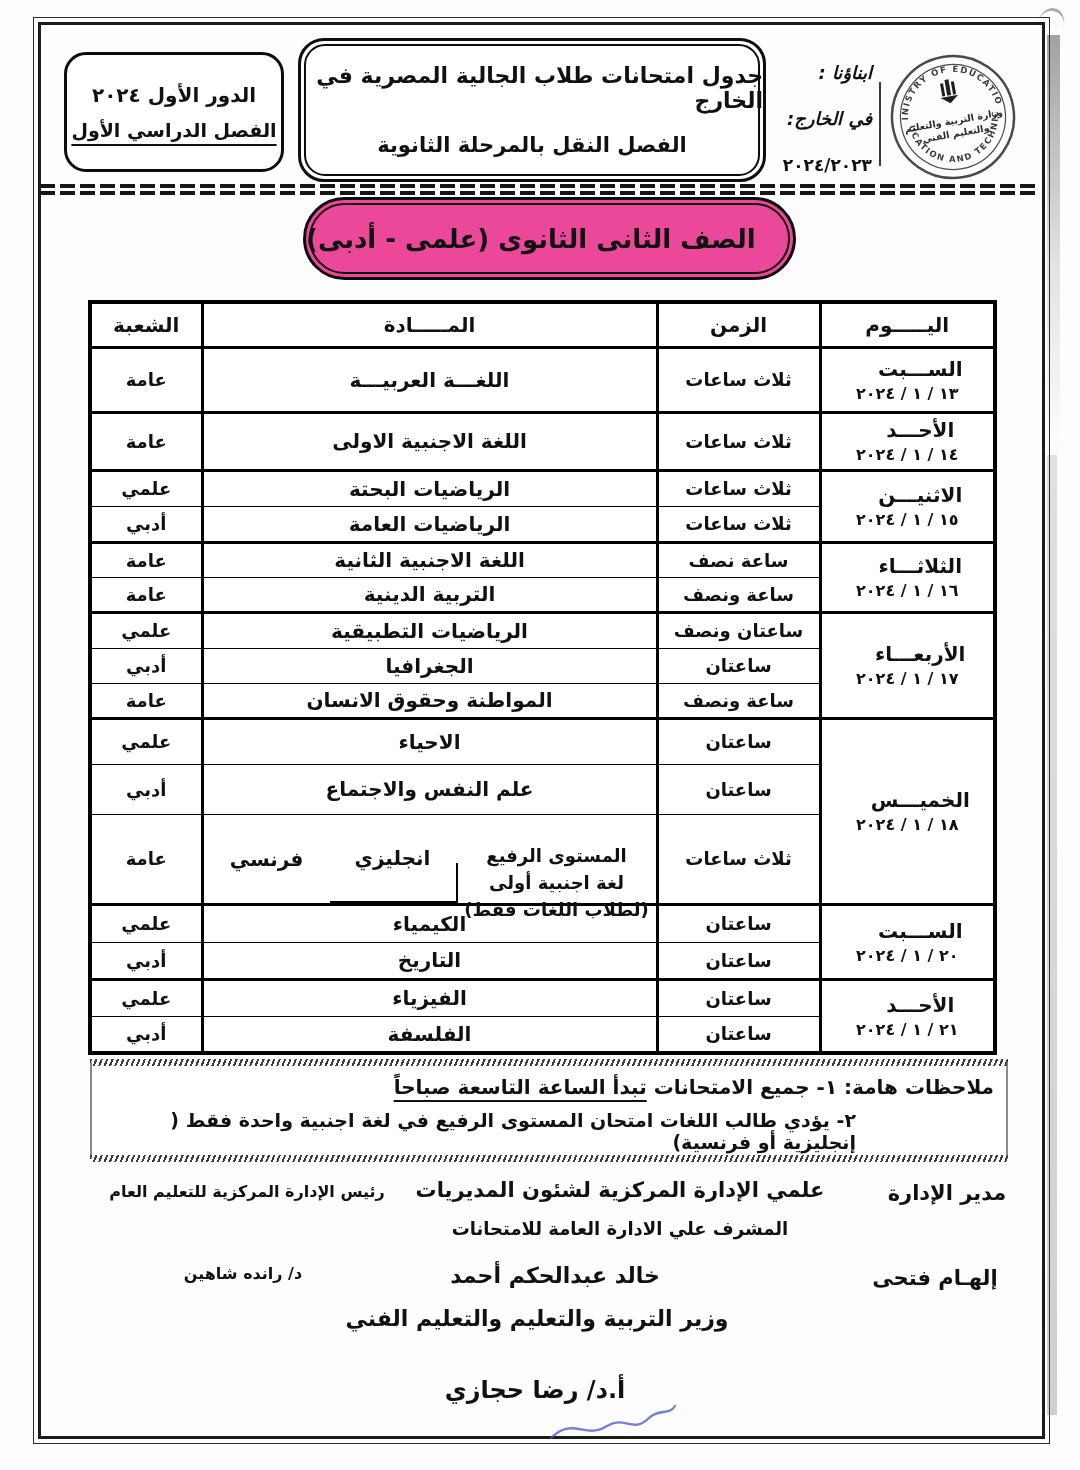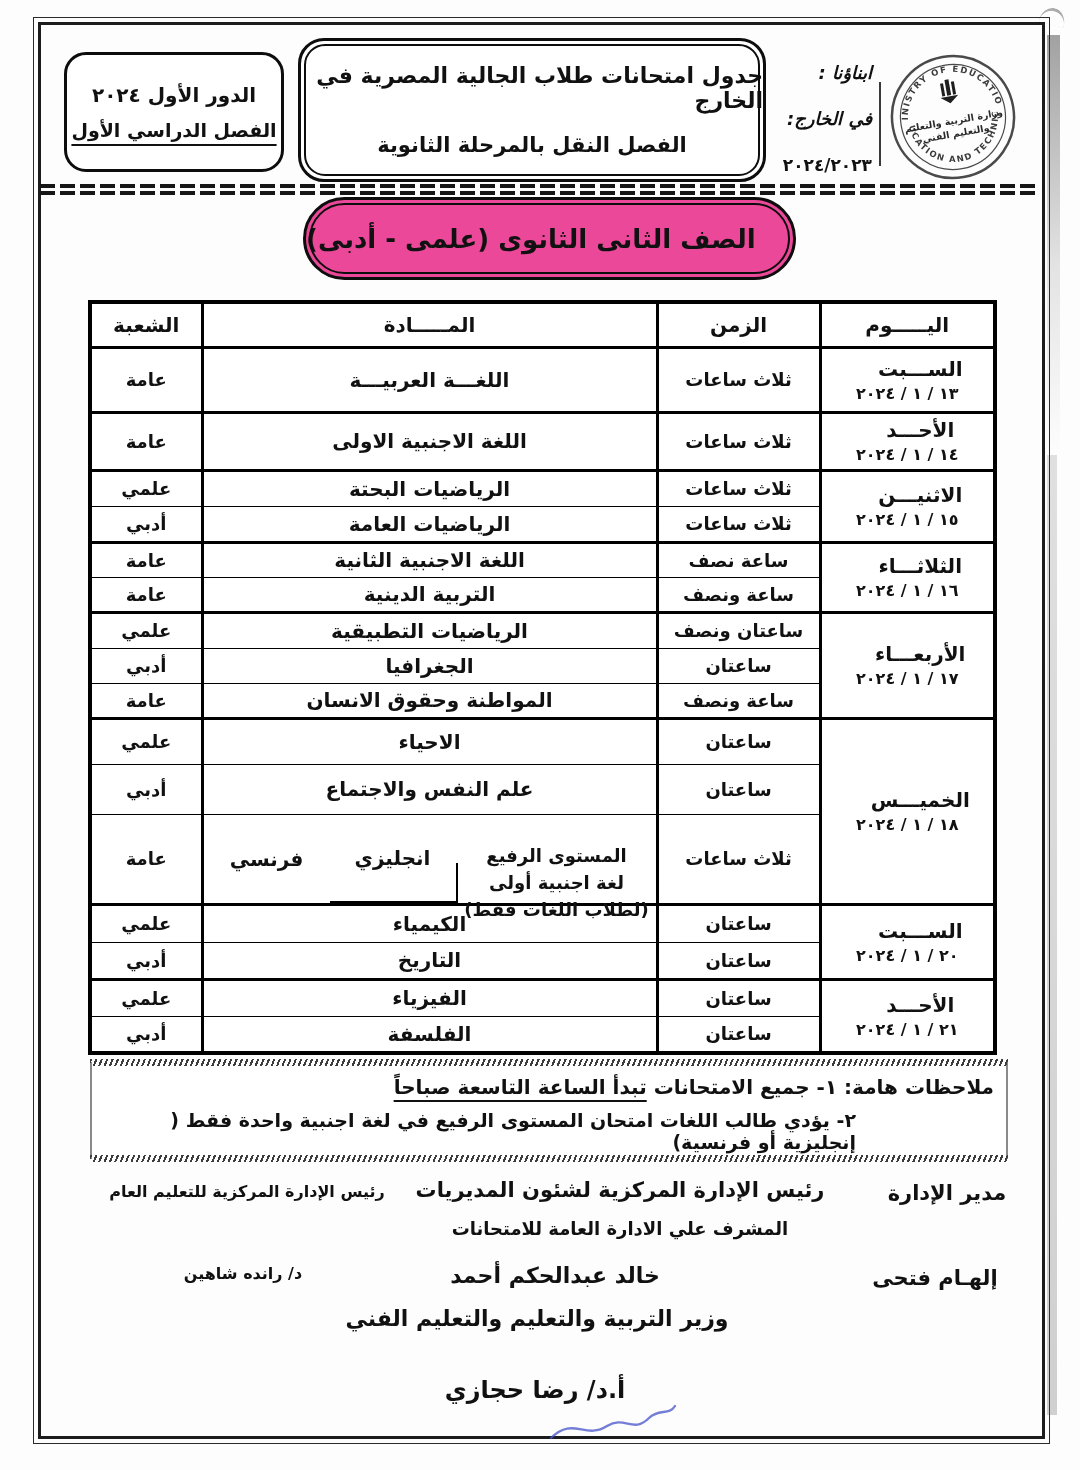--- a/index.html
+++ b/index.html
@@ -299,21 +299,21 @@
       <span>ملاحظات هامة:</span>
       <span>١- جميع الامتحانات</span>
       <span class="ul">تبدأ الساعة التاسعة صباحاً</span>
     </div>
     <div class="note2">٢- يؤدي طالب اللغات امتحان المستوى الرفيع في لغة اجنبية واحدة فقط ( إنجليزية أو فرنسية)</div>
     <div class="hatch bottom"></div>
   </div>
 
   <div class="sig s-right-title">مدير الإدارة</div>
   <div class="sig s-center-block sig-c">
-    <div>رئيس الإدارة المركزية لشئون المديريات</div>
+    <div>علمي الإدارة المركزية لشئون المديريات</div>
     <div class="sub">المشرف علي الادارة العامة للامتحانات</div>
   </div>
   <div class="sig s-left-title sig-c">رئيس الإدارة المركزية للتعليم العام</div>
 
   <div class="sig s-right-name sig-c">إلهـام فتحى</div>
   <div class="sig s-center-name sig-c">خالد عبدالحكم أحمد</div>
   <div class="sig s-left-name sig-c">د/ رانده شاهين</div>
 
   <div class="sig s-minister-title sig-c">وزير التربية والتعليم والتعليم الفني</div>
   <div class="sig s-minister-name sig-c">أ.د/ رضا حجازي</div>

